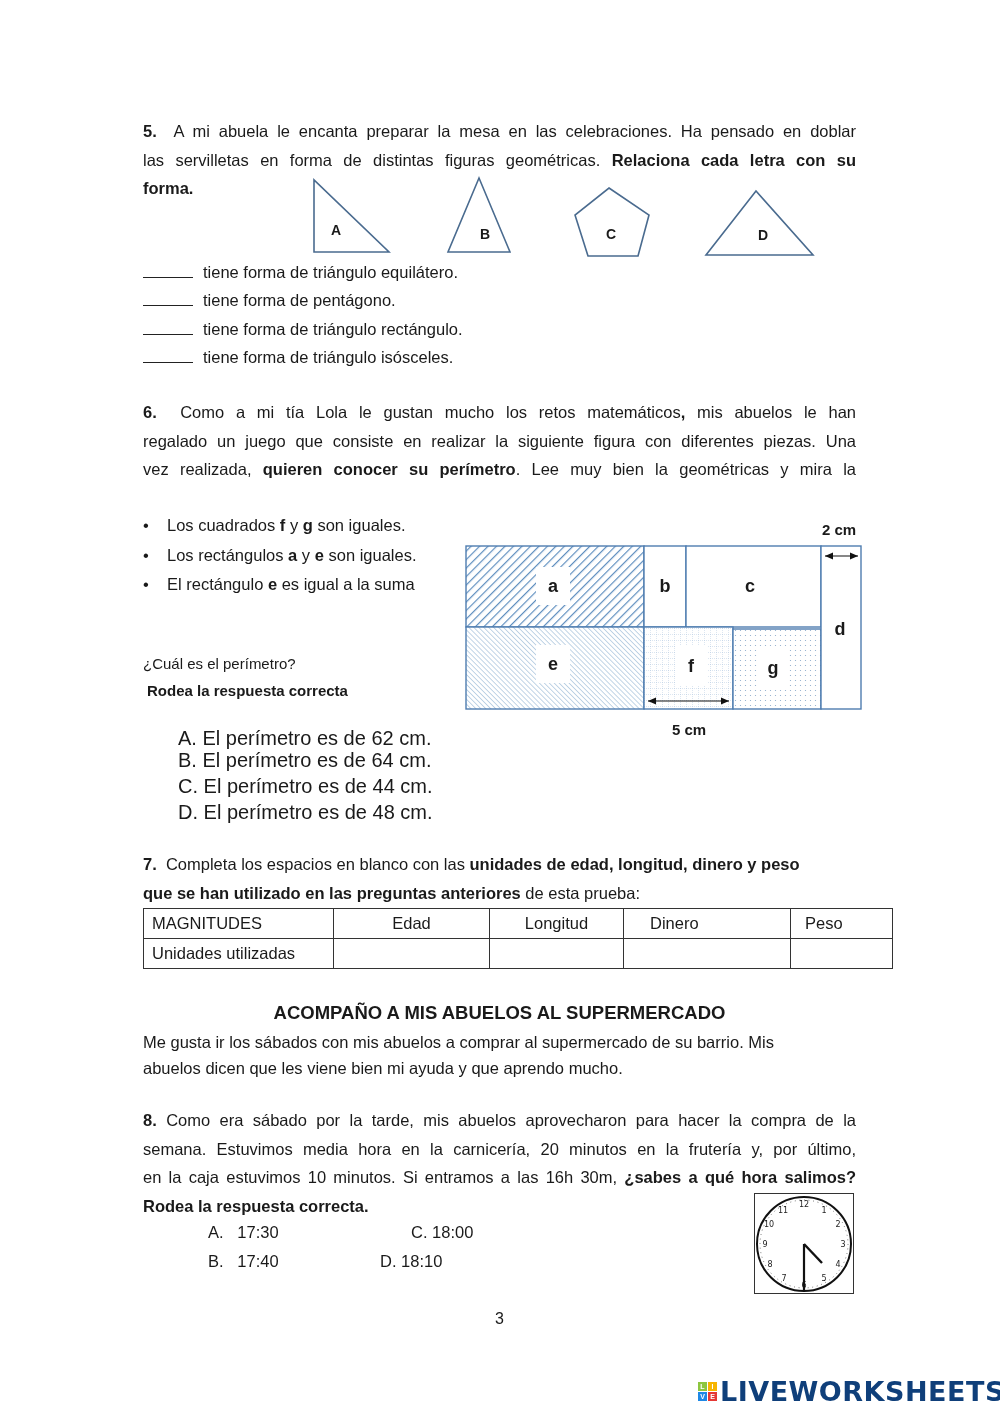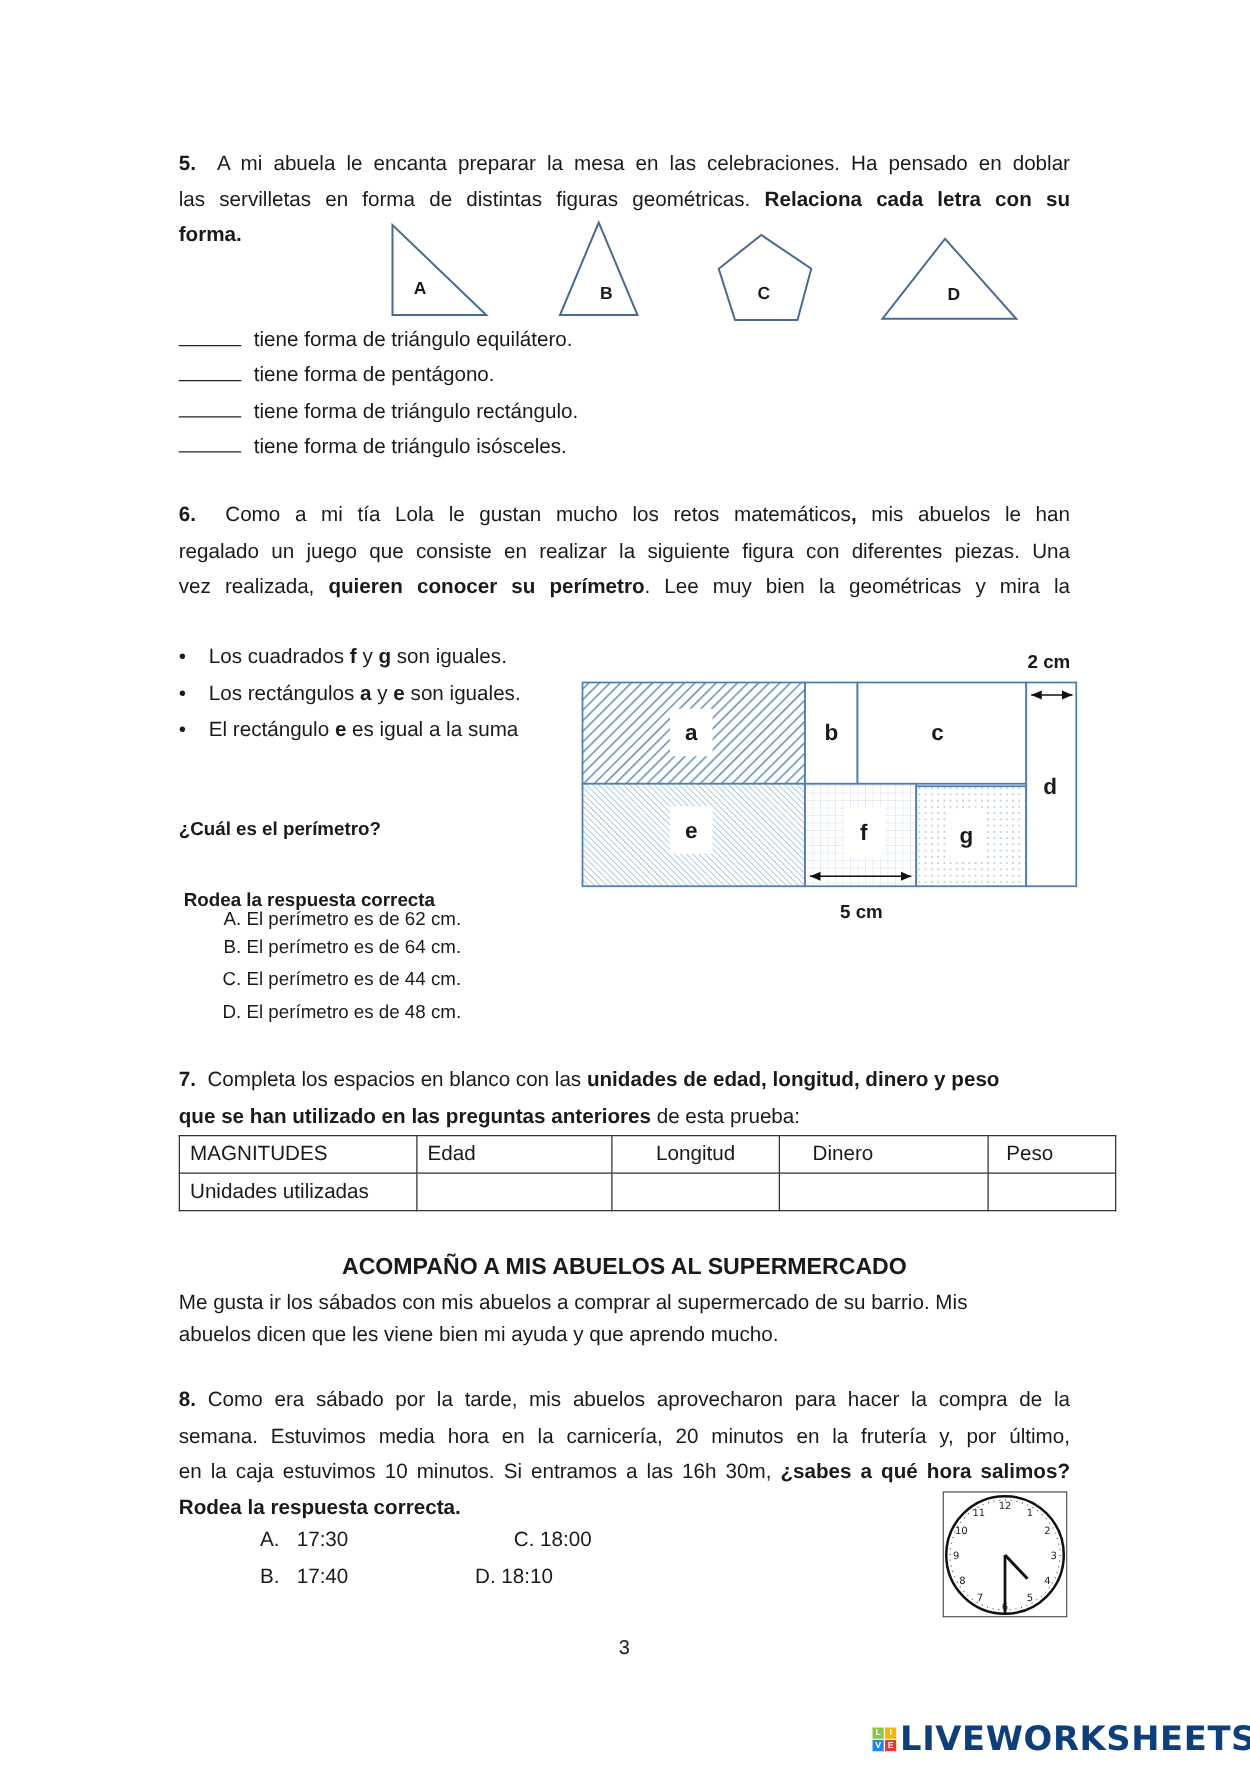--- a/index.html
+++ b/index.html
@@ -54,24 +54,24 @@
   <div class="just"><span>regalado un juego que consiste en realizar la siguiente figura con diferentes piezas. Una</span></div>
   <div class="just"><span>vez realizada, </span><b>quieren conocer su perímetro</b><span>. Lee muy bien la geométricas y mira la</span></div>
 </div>
 
 <div class="abs txt" style="left:143px; top:511px; width:300px; line-height:29.5px;">
   <div style="position:relative; padding-left:24px;"><span class="bullet">•</span><span>Los cuadrados </span><b>f</b><span> y </span><b>g</b><span> son iguales.</span></div>
   <div style="position:relative; padding-left:24px;"><span class="bullet">•</span><span>Los rectángulos </span><b>a</b><span> y </span><b>e</b><span> son iguales.</span></div>
   <div style="position:relative; padding-left:24px;"><span class="bullet">•</span><span>El rectángulo </span><b>e</b><span> es igual a la suma</span></div>
 </div>
 
-<div class="abs" style="left:143px; top:655px; font-size:15px; font-weight:bold;">¿Cuál es el perímetro?</div>
-<div class="abs" style="left:147px; top:682px; font-size:15px; font-weight:bold;margin-top:30px;">Rodea la respuesta correcta</div>
+<div class="abs" style="left:143px; top:655px; font-size:15px; font-weight:normal;">¿Cuál es el perímetro?</div>
+<div class="abs" style="left:147px; top:682px; font-size:15px; font-weight:bold;">Rodea la respuesta correcta</div>
 
-<div class="abs" style="left:178px; top:727px; font-size:15px;text-align:right;">
+<div class="abs" style="left:178px; top:727px; font-size:20px;">
   <div style="height:22px;">A. El perímetro es de 62 cm.</div>
   <div style="height:26px;">B. El perímetro es de 64 cm.</div>
   <div style="height:26px;">C. El perímetro es de 44 cm.</div>
   <div style="height:26px;">D. El perímetro es de 48 cm.</div>
 </div>
 
 <div class="abs" style="left:822px; top:521px; font-size:15px; font-weight:bold;">2 cm</div>
 <svg class="abs" style="left:464px; top:544px;" width="400" height="168" viewBox="0 0 400 168">
   <defs>
     <pattern id="hatchA" width="6" height="6" patternUnits="userSpaceOnUse" patternTransform="rotate(45)">
@@ -117,21 +117,21 @@
 
 <div class="abs txt" style="left:143px; top:850px; width:720px;">
   <div><b>7.</b>&nbsp; <span>Completa los espacios en blanco con las </span><b>unidades de edad, longitud, dinero y peso</b></div>
   <div><b>que se han utilizado en las preguntas anteriores</b><span> de esta prueba:</span></div>
 </div>
 
 <table class="mag abs" style="left:143px; top:908px; width:750px;">
   <tbody>
       <tr>
     <td style="width:173px;">MAGNITUDES</td>
-    <td style="width:139px; text-align:left;margin-top:38px;">Edad</td>
+    <td style="width:139px; text-align:center;margin-top:38px;">Edad</td>
     <td style="width:117px; text-align:center;">Longitud</td>
     <td style="width:132px; padding-left:26px;">Dinero</td>
     <td style="padding-left:14px;">Peso</td>
   </tr>
   <tr>
     <td>Unidades utilizadas</td>
     <td></td>
     <td></td>
     <td></td>
     <td></td>

